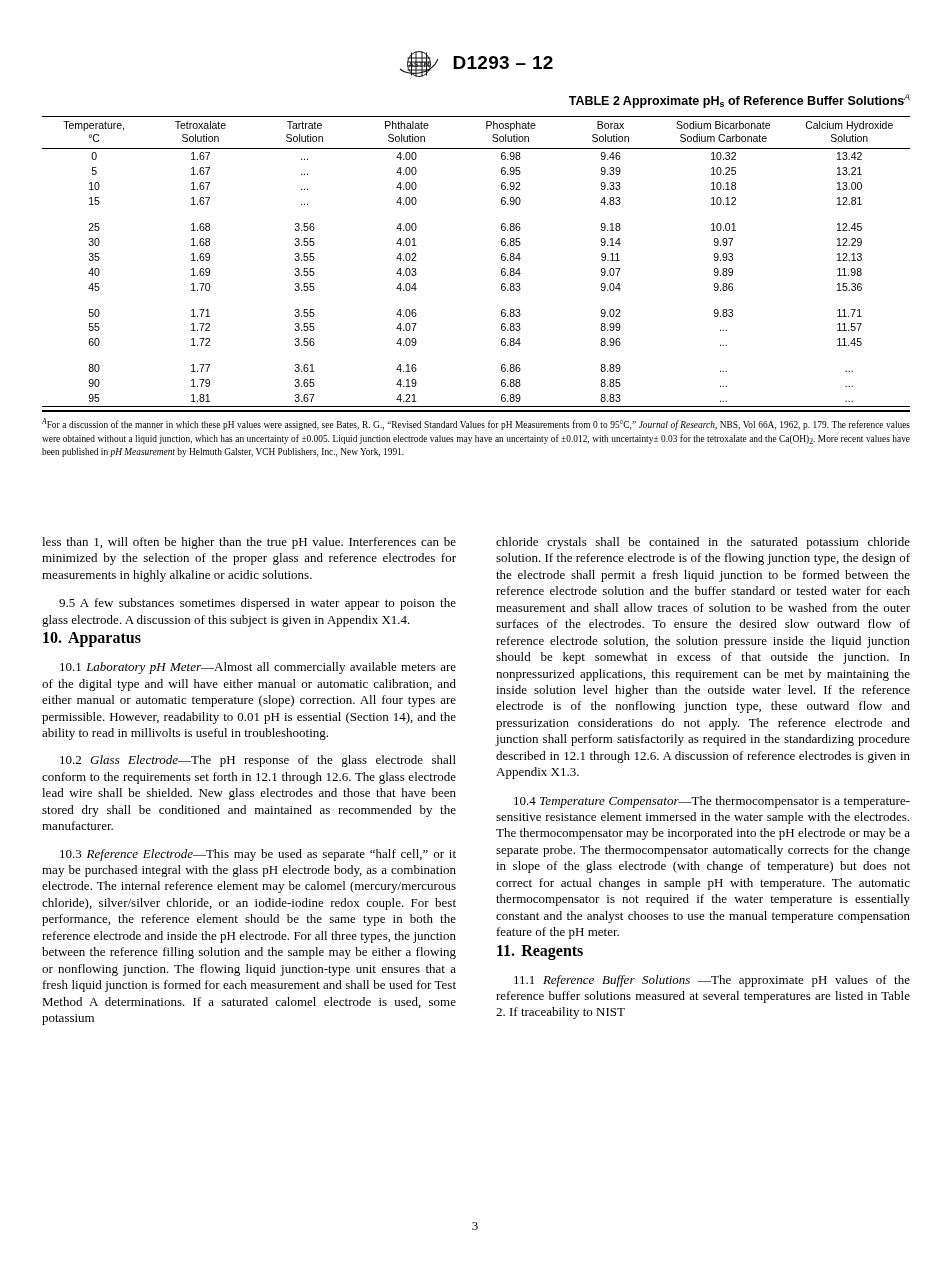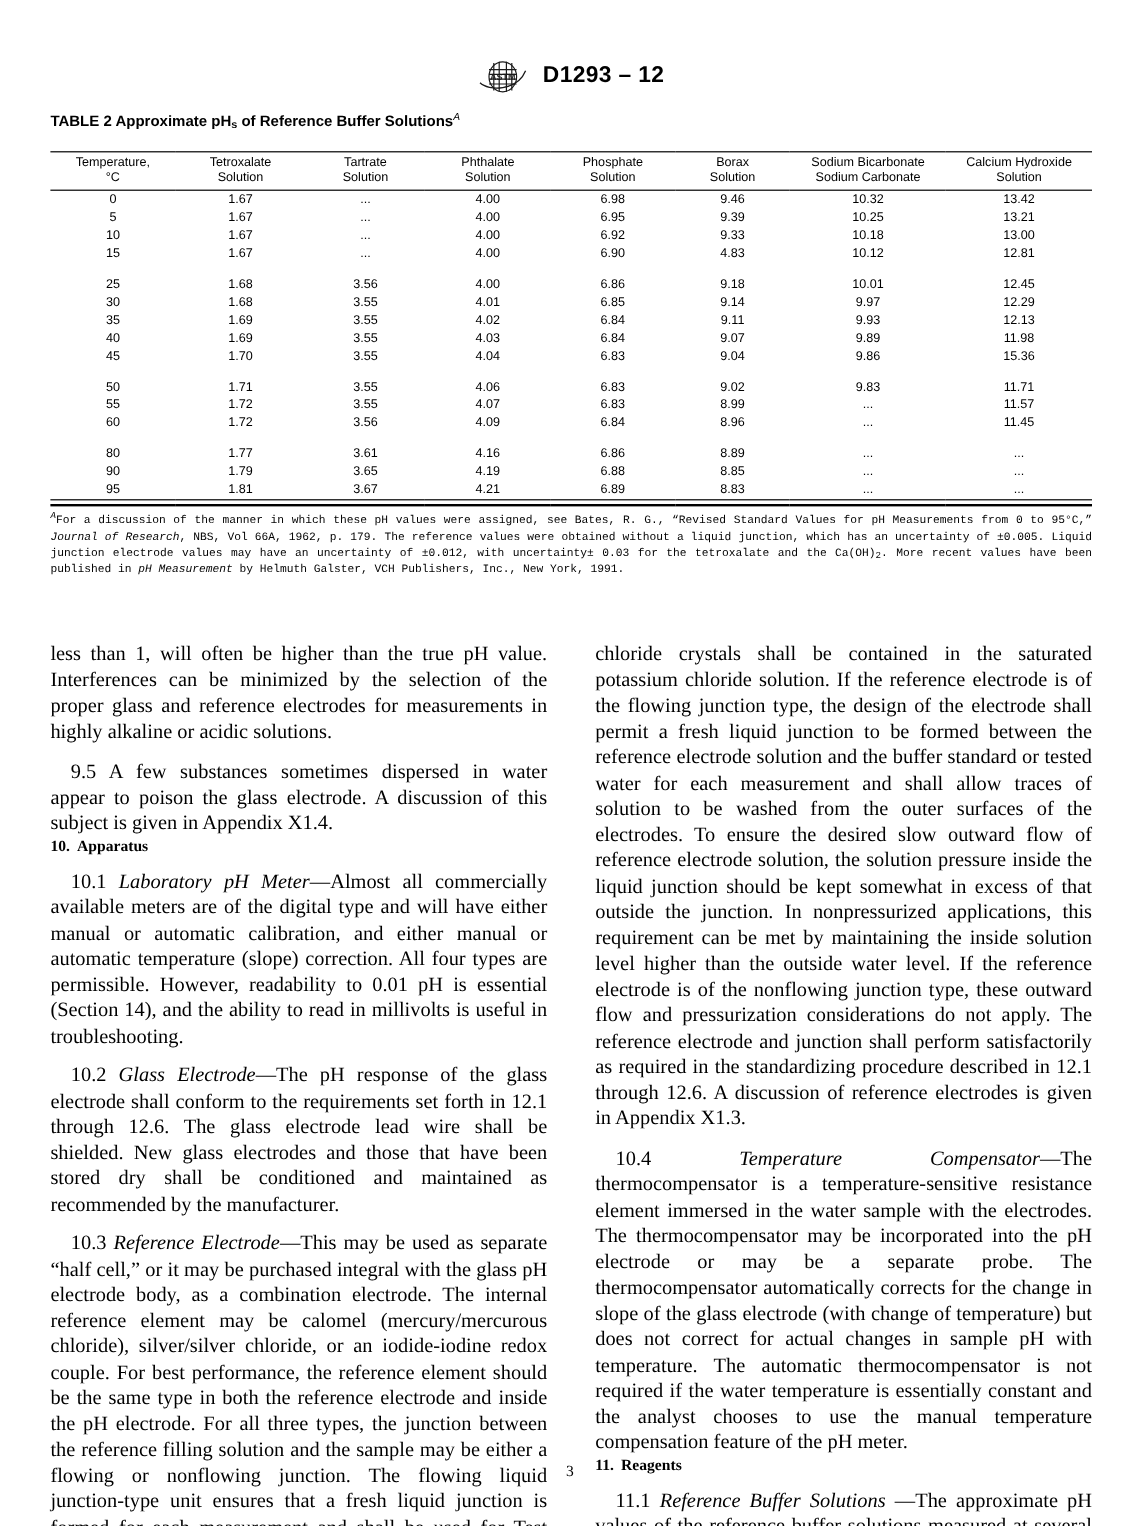--- a/index.html
+++ b/index.html
@@ -52,22 +52,22 @@
   .table-wrap {
     position: absolute;
     left: 42px;
     top: 92px;
     width: 868px;
   }
   .table-title {
     font-family: "Liberation Sans", sans-serif;
     font-weight: bold;
     font-size: 12.5px;
-    text-align: left;
-    margin-bottom: 18px;
+    text-align: right;
+    margin-bottom: 8px;
   }
   .table-title sub {
     font-size: 9px;
     vertical-align: baseline;
     position: relative;
     top: 2px;
   }
   .table-title sup {
     font-size: 8.5px;
     font-style: italic;
@@ -99,21 +99,21 @@
     height: 11px;
     padding: 0;
     line-height: 1;
     font-size: 1px;
   }
   .hdr-row-line1 { display: block; }
   .hdr-row-line2 { display: block; }
 
   .footnote {
     margin-top: 4px;
-    font-family: Liberation Mono, monospace;
+    font-family: Liberation Serif, serif;
     font-size: 9.4px;
     line-height: 1.45;
     text-align: justify;
     width: 868px;
   }
   .footnote sup {
     font-size: 7.6px;
     font-style: italic;
     vertical-align: super;
   }
@@ -132,32 +132,32 @@
     top: 534px;
     width: 868px;
     display: flex;
     gap: 40px;
   }
   .col {
     width: 414px;
   }
   p.bodytext {
     margin: 0;
-    font-size: 17px;
+    font-size: 13px;
     line-height: 1.265;
     text-align: justify;
     text-justify: inter-word;
     hyphens: manual;
   }
   p.bodytext.indent { text-indent: 17px; }
   p.gap { margin-top: 12px; }
   p.gap-sm { margin-top: 11px; }
   h3.section-head {
     margin: 0;
-    font-size: 13px;
+    font-size: 16px;
     font-weight: bold;
     line-height: 1.25;
   }
   h3.section-head .num { margin-right: 6px; }
   .it { font-style: italic; }
   .lnk { color: #000000; }
   .dash { letter-spacing: 0; }
 
   
   .page-number {

